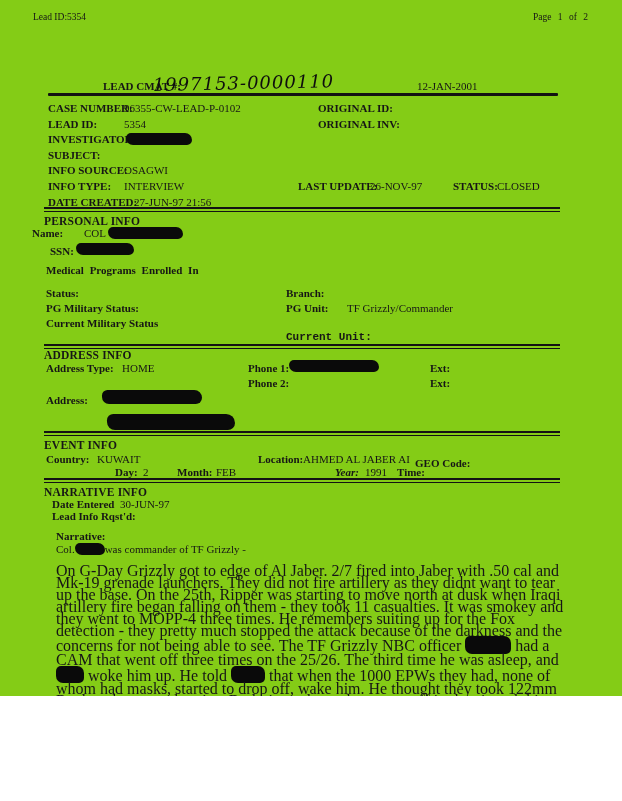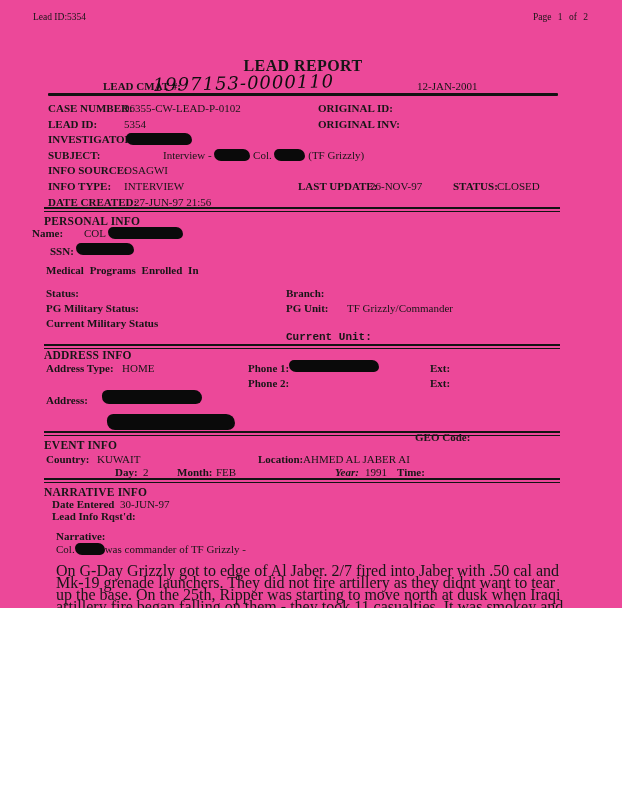--- a/index.html
+++ b/index.html
@@ -1,17 +1,17 @@
 <!DOCTYPE html>
 <html><head>
 <meta charset="utf-8">
 <style>
   html,body{margin:0;padding:0;background:#ffffff;}
   .page{
-    position:relative;width:622px;height:608px;background:#ec4899;
+    position:relative;width:622px;height:696px;background:#84cc16;
     font-family:"Liberation Serif",serif;color:#161616;overflow:hidden;
   }
   .abs{position:absolute;white-space:nowrap;}
   .lbl{font-size:11px;font-weight:bold;}
   .val{font-size:11px;}
   .sm{font-size:9.5px;}
   .sec{font-size:11.5px;font-weight:bold;letter-spacing:.2px;}
   .title{
     position:absolute;left:0;right:16px;top:57px;text-align:center;
     font-size:16px;font-weight:bold;letter-spacing:.4px;
@@ -38,40 +38,38 @@
   .pagenum{word-spacing:4px;}
 </style>
 </head>
 <body>
 
 <div class="page">
 
   <div class="abs sm" style="left:33px;top:12px;">Lead ID:5354</div>
   <div class="abs sm pagenum" style="right:34px;top:12px;">Page 1 of 2</div>
 
-  <div class="title">LEAD REPORT</div>
 
   <div class="abs lbl" style="left:103px;top:80px;">LEAD CMAT #:</div>
   <div class="hand" style="left:153px;top:74px;">1997153-0000110</div>
   <div class="abs val" style="left:417px;top:80px;">12-JAN-2001</div>
   <div class="rule" style="left:48px;top:93px;width:510px;height:2.6px;"></div>
 
   <div class="abs lbl" style="left:48px;top:102px;">CASE NUMBER:</div>
   <div class="abs val" style="left:124px;top:102px;">96355-CW-LEAD-P-0102</div>
   <div class="abs lbl" style="left:318px;top:102px;">ORIGINAL ID:</div>
 
   <div class="abs lbl" style="left:48px;top:118px;">LEAD ID:</div>
   <div class="abs val" style="left:124px;top:118px;">5354</div>
   <div class="abs lbl" style="left:318px;top:118px;">ORIGINAL INV:</div>
 
   <div class="abs lbl" style="left:48px;top:133px;">INVESTIGATOR:</div>
   <div class="abs val" style="left:126px;top:133px;"><span class="redact-inline" style="width: 66px;"></span></div>
 
   <div class="abs lbl" style="left:48px;top:149px;">SUBJECT:</div>
-  <div class="abs val" style="left:163px;top:149px;">Interview - <span class="redact-inline" style="width: 36px;"></span> Col. <span class="redact-inline" style="width: 31px;"></span> (TF Grizzly)</div>
 
   <div class="abs lbl" style="left:48px;top:164px;">INFO SOURCE:</div>
   <div class="abs val" style="left:124px;top:164px;">OSAGWI</div>
 
   <div class="abs lbl" style="left:48px;top:180px;">INFO TYPE:</div>
   <div class="abs val" style="left:124px;top:180px;">INTERVIEW</div>
   <div class="abs lbl" style="left:298px;top:180px;">LAST UPDATE:</div>
   <div class="abs val" style="left:370px;top:180px;">26-NOV-97</div>
   <div class="abs lbl" style="left:453px;top:180px;">STATUS:</div>
   <div class="abs val" style="left:497px;top:180px;">CLOSED</div>
@@ -111,21 +109,21 @@
   <div class="redact-blob" style="left:102px;top:390px;width:100px;height:14px;"></div>
   <div class="redact-blob" style="left:107px;top:414px;width:128px;height:16px;"></div>
 
   <div class="rule-double" style="left:44px;top:431px;width:516px;"></div>
 
   <div class="abs sec" style="left:44px;top:439px;">EVENT INFO</div>
   <div class="abs lbl" style="left:46px;top:453px;">Country:</div>
   <div class="abs val" style="left:97px;top:453px;">KUWAIT</div>
   <div class="abs lbl" style="left:258px;top:453px;">Location:</div>
   <div class="abs val" style="left:303px;top:453px;">AHMED AL JABER AI</div>
-  <div class="abs lbl" style="left:415px;top:431px;text-align:right;">GEO Code:</div>
+  <div class="abs lbl" style="left:415px;top:457px;text-align:right;">GEO Code:</div>
 
   <div class="abs lbl" style="left:115px;top:466px;">Day:</div>
   <div class="abs val" style="left:143px;top:466px;">2</div>
   <div class="abs lbl" style="left:177px;top:466px;">Month:</div>
   <div class="abs val" style="left:216px;top:466px;">FEB</div>
   <div class="abs lbl" style="left:335px;top:466px;font-style:italic;">Year:</div>
   <div class="abs val" style="left:365px;top:466px;">1991</div>
   <div class="abs lbl" style="left:397px;top:466px;">Time:</div>
 
   <div class="rule-double" style="left:44px;top:478px;width:516px;"></div>

